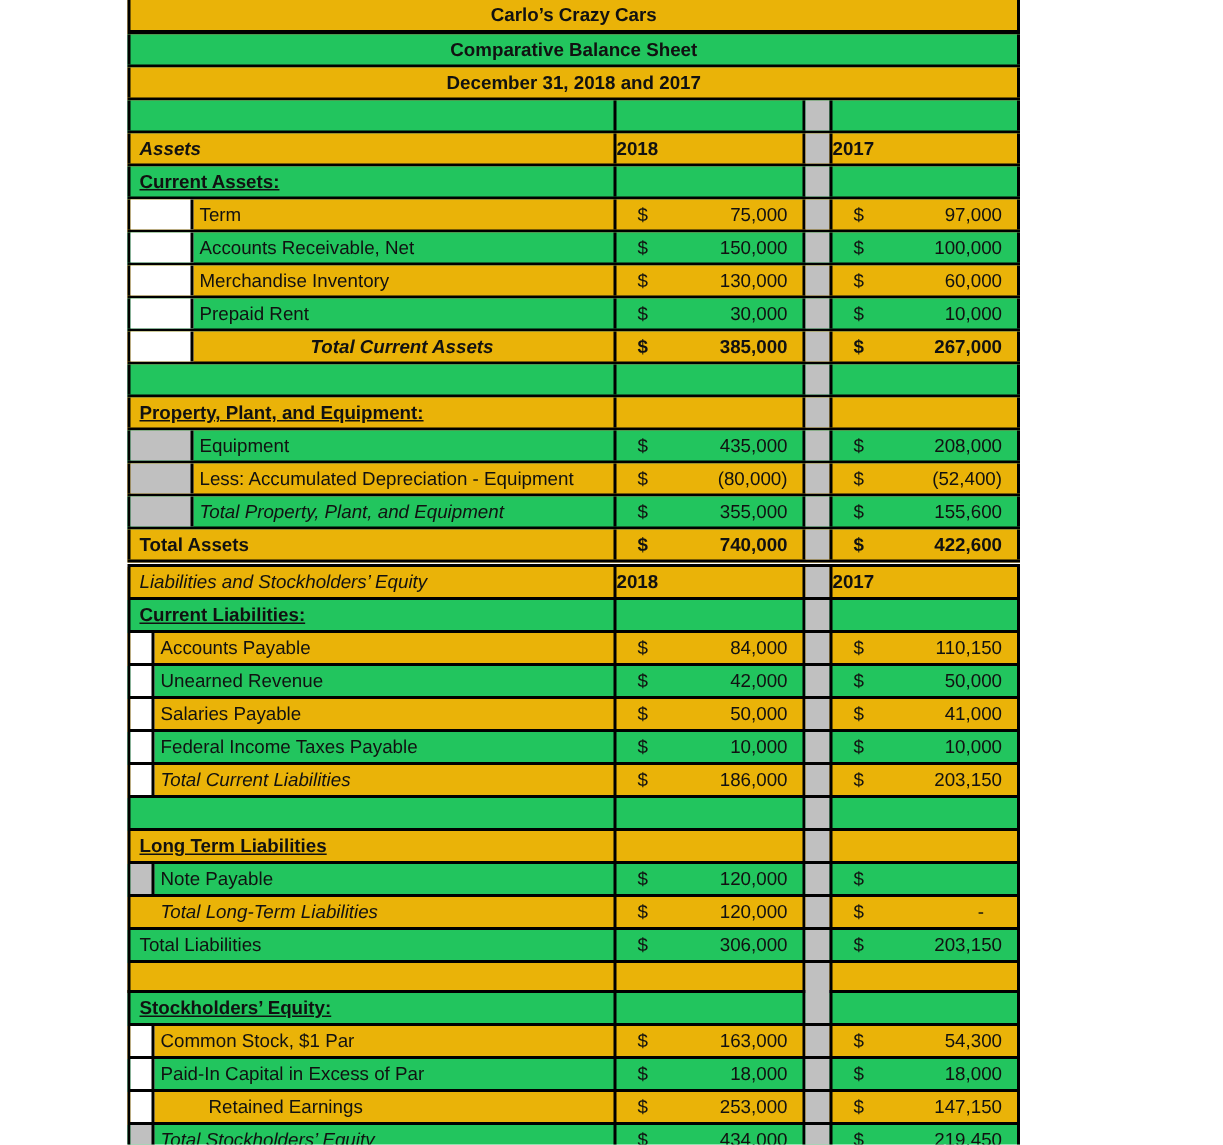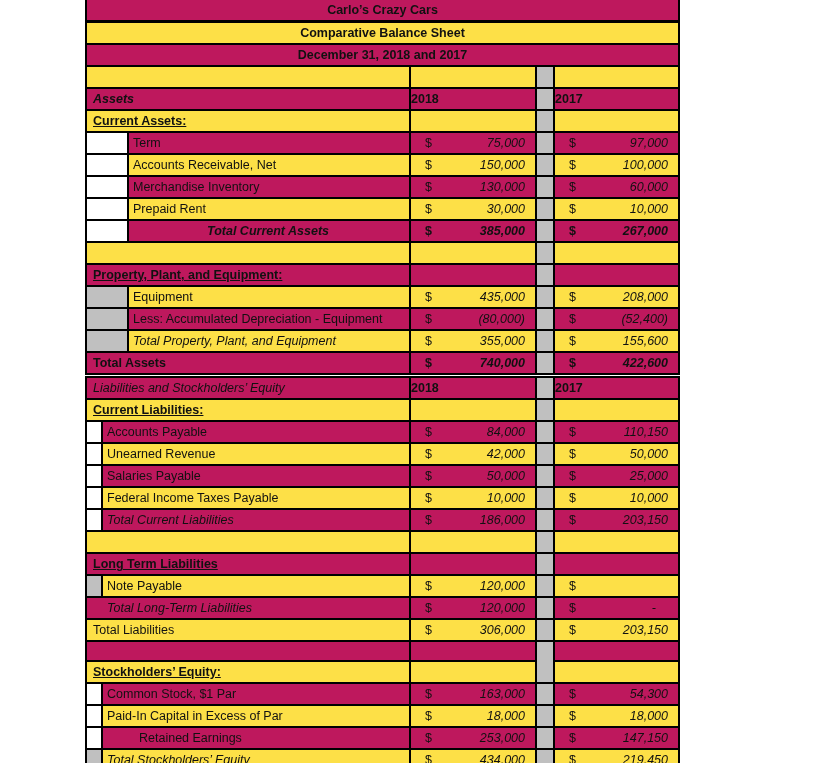--- a/index.html
+++ b/index.html
@@ -1,29 +1,29 @@
 <!DOCTYPE html>
 <html><head>
 <meta charset="utf-8">
 <style>
   html, body { margin:0; padding:0; background:#ffffff; }
   body { width:815px; height:763px; position:relative; overflow:hidden;
          font-family:"Liberation Sans", sans-serif; font-size:12.5px; color:#111; }
   .tbl { position:absolute; left:85px; width:595px; }
   .row { position:relative; height:20px; border-bottom:2px solid #000; box-sizing:content-box; }
-  .row.white { background:#be185d; }
-  .row.gray { background:#fde047; }
+  .row.white { background:#eab308; }
+  .row.gray { background:#22c55e; }
   .cell { position:absolute; top:0; height:20px; line-height:20px; box-sizing:border-box; white-space:nowrap; }
   .lbl { left:0; width:326px; border-left:2px solid #000; border-right:2px solid #000; padding-left:6px; }
   .c18 { left:326px; width:126px; border-right:2px solid #000; }
   .gap { left:452px; width:16px; background:#c0c0c0; }
   .c17 { left:468px; width:127px; border-left:2px solid #000; border-right:2px solid #000; }
   .full { left:0; width:595px; border-left:2px solid #000; border-right:2px solid #000; text-align:center; font-weight:bold; }
   .dollar { position:absolute; left:14px; }
-  .amt { position:absolute; right:10px;font-style:italic; }
+  .amt { position:absolute; right:10px; }
   .bold { font-weight:bold; }
   .ital { font-style:italic; }
   .ul { text-decoration:underline; font-weight:bold; }
   .center { }
   .indent { position:absolute; top:0; bottom:0; left:0; border-right:2px solid #000; }
   .w-indent1 { width:40px; }
   .w-indent2 { width:14px; }
   .bg-white { background:#fff; }
   .bg-gray { background:#c0c0c0; }
   .txt { position:absolute; top:0; }
@@ -254,21 +254,21 @@
         <span class="indent w-indent2 bg-white"></span>
         <span class="txt" style="left:20px;">Salaries Payable</span>
       </div>
       <div class="cell c18">
         <span class="dollar">$</span>
         <span class="amt">50,000</span>
       </div>
       <div class="cell gap"></div>
       <div class="cell c17">
         <span class="dollar">$</span>
-        <span class="amt">25,000</span>
+        <span class="amt">41,000</span>
       </div>
     </div>
     <div class="row gray">
       <div class="cell lbl">
         <span class="indent w-indent2 bg-white"></span>
         <span class="txt" style="left:20px;">Federal Income Taxes Payable</span>
       </div>
       <div class="cell c18">
         <span class="dollar">$</span>
         <span class="amt">10,000</span>

